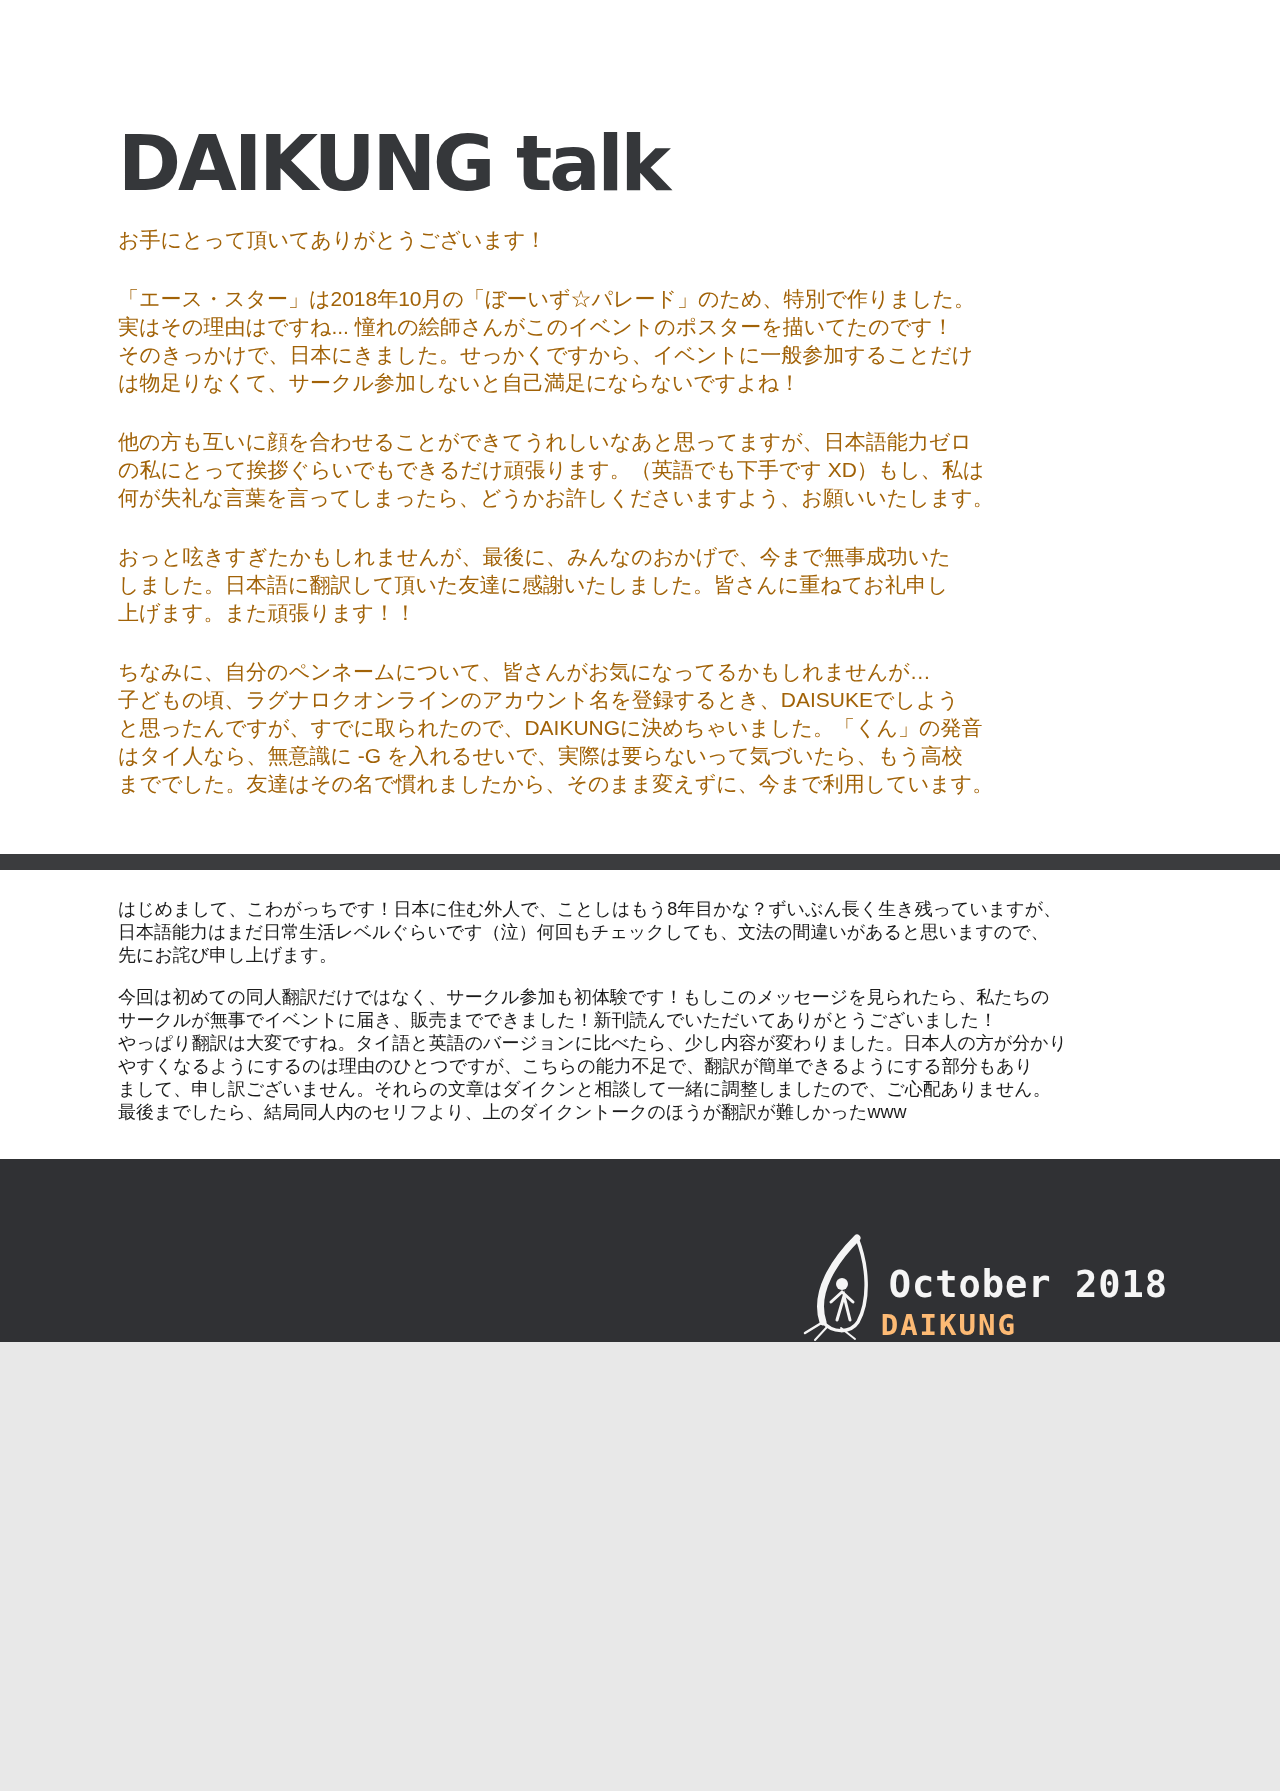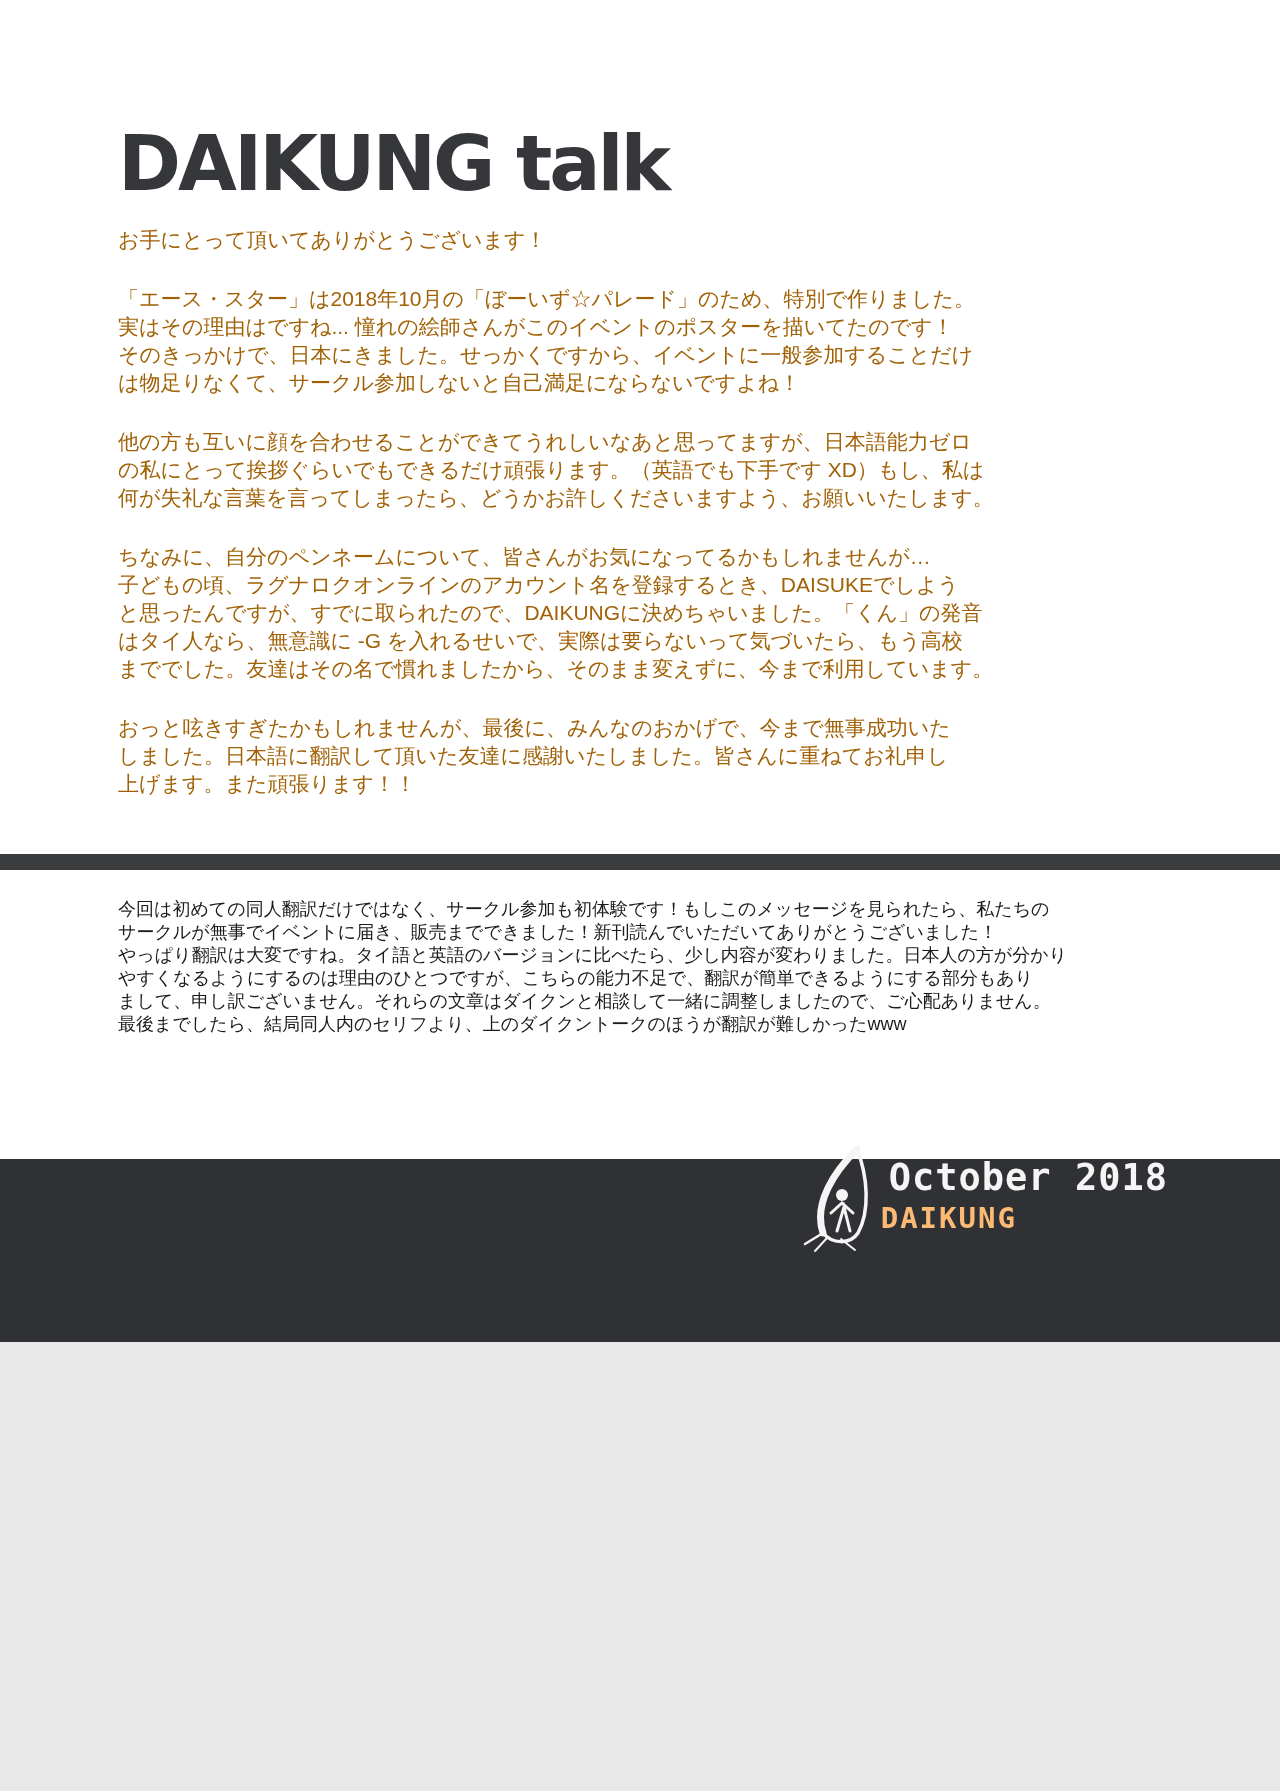--- a/index.html
+++ b/index.html
@@ -79,21 +79,21 @@
     position: absolute;
     left: 0;
     bottom: 0;
     width: 100%;
     height: 183px;
     background: #303134;
   }
   .logo-block {
     height: 100%;
     display: flex;
-    align-items: flex-start;
+    align-items: flex-end;
     justify-content: flex-end;
     padding-right: 112px;
     gap: 8px;
   }
   .logo-mark { flex: 0 0 auto; margin-top: -14px; }
   .logo-text { display: flex; flex-direction: column; }
   .logo-date {
     font-family: "DejaVu Sans Mono", monospace;
     font-weight: bold;
     font-size: 37px;
@@ -119,33 +119,36 @@
   <section class="talk">
     <h1 class="talk-title">DAIKUNG talk</h1>
     <p class="talk-para">お手にとって頂いてありがとうございます！</p>
     <p class="talk-para">「エース・スター」は2018年10月の「ぼーいず☆パレード」のため、特別で作りました。
 実はその理由はですね... 憧れの絵師さんがこのイベントのポスターを描いてたのです！
 そのきっかけで、日本にきました。せっかくですから、イベントに一般参加することだけ
 は物足りなくて、サークル参加しないと自己満足にならないですよね！</p>
     <p class="talk-para">他の方も互いに顔を合わせることができてうれしいなあと思ってますが、日本語能力ゼロ
 の私にとって挨拶ぐらいでもできるだけ頑張ります。（英語でも下手です XD）もし、私は
 何が失礼な言葉を言ってしまったら、どうかお許しくださいますよう、お願いいたします。</p>
+    <p class="talk-para">おっと呟きすぎたかもしれませんが、最後に、みんなのおかげで、今まで無事成功いた
+しました。日本語に翻訳して頂いた友達に感謝いたしました。皆さんに重ねてお礼申し
+上げます。また頑張ります！！</p>
     <p class="talk-para">ちなみに、自分のペンネームについて、皆さんがお気になってるかもしれませんが…
 子どもの頃、ラグナロクオンラインのアカウント名を登録するとき、DAISUKEでしよう
 と思ったんですが、すでに取られたので、DAIKUNGに決めちゃいました。「くん」の発音
 はタイ人なら、無意識に -G を入れるせいで、実際は要らないって気づいたら、もう高校
 まででした。友達はその名で慣れましたから、そのまま変えずに、今まで利用しています。</p>
-    <p class="talk-para">おっと呟きすぎたかもしれませんが、最後に、みんなのおかげで、今まで無事成功いた
-しました。日本語に翻訳して頂いた友達に感謝いたしました。皆さんに重ねてお礼申し
-上げます。また頑張ります！！</p>
   </section>
 
   <div class="divider"></div>
 
   <section class="thanks">
+    <p class="thanks-para">はじめまして、こわがっちです！日本に住む外人で、ことしはもう8年目かな？ずいぶん長く生き残っていますが、
+日本語能力はまだ日常生活レベルぐらいです（泣）何回もチェックしても、文法の間違いがあると思いますので、
+先にお詫び申し上げます。</p>
     <p class="thanks-para">今回は初めての同人翻訳だけではなく、サークル参加も初体験です！もしこのメッセージを見られたら、私たちの
 サークルが無事でイベントに届き、販売までできました！新刊読んでいただいてありがとうございました！
 やっぱり翻訳は大変ですね。タイ語と英語のバージョンに比べたら、少し内容が変わりました。日本人の方が分かり
 やすくなるようにするのは理由のひとつですが、こちらの能力不足で、翻訳が簡単できるようにする部分もあり
 まして、申し訳ございません。それらの文章はダイクンと相談して一緒に調整しましたので、ご心配ありません。
 最後までしたら、結局同人内のセリフより、上のダイクントークのほうが翻訳が難しかったwww</p>
   </section>
 
   <footer class="footer">
     <div class="logo-block">

